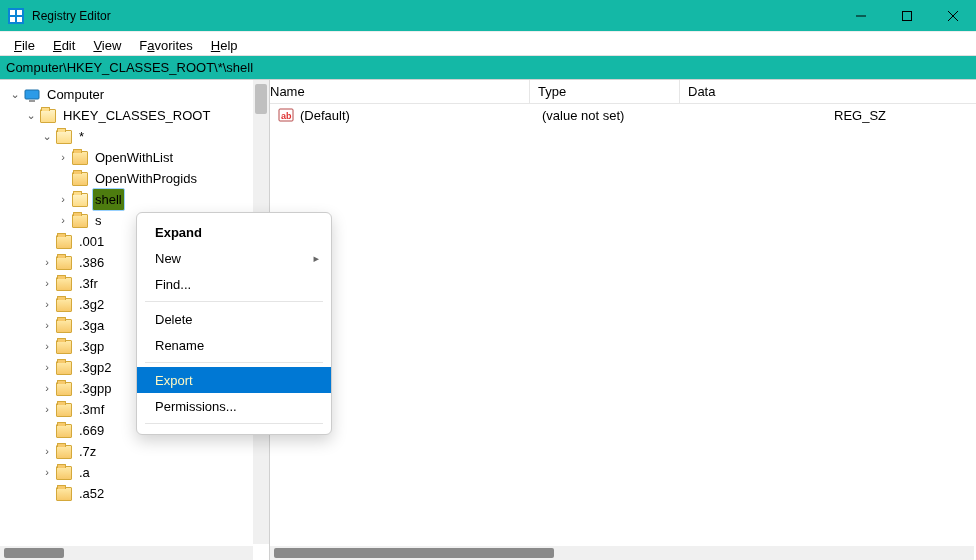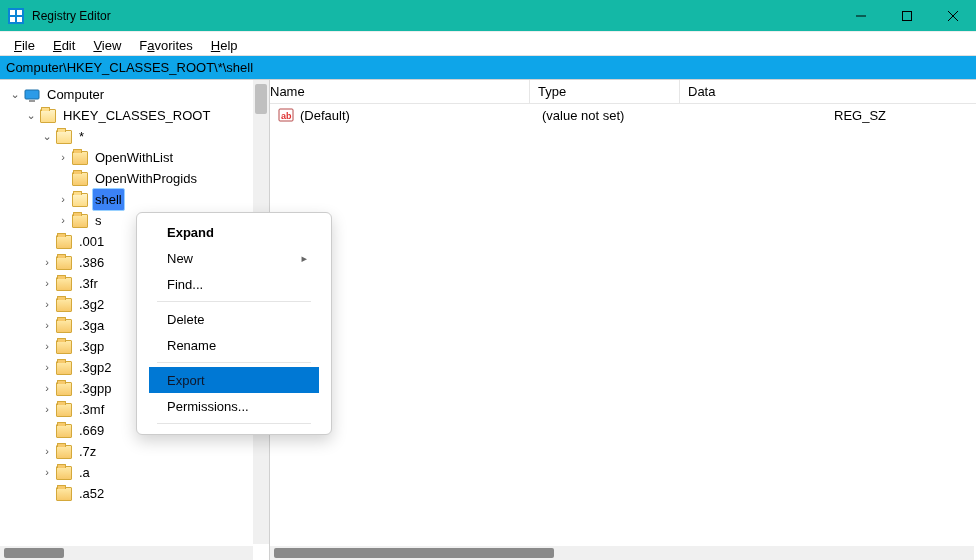--- a/index.html
+++ b/index.html
@@ -55,21 +55,21 @@
     font-size: 13px;
   }
   .menu-item u { text-decoration: underline; }
   .addressbar {
     height: 24px;
     border-bottom: 1px solid #d0d0d0;
     display: flex;
     align-items: center;
     padding: 0 6px;
     font-size: 13px;
-    background: #0ea5e9;
+    background: #14b8a6;
   }
   .content {
     display: flex;
     height: calc(560px - 32px - 24px - 24px);
     position: relative;
   }
   .tree-panel {
     width: 270px;
     border-right: 1px solid #d0d0d0;
     overflow: hidden;
@@ -182,21 +182,21 @@
     border-radius:1px 1px 0 0;
   }
   .pc-icon {
     width: 16px; height: 14px;
     display:inline-block;
     margin:0 4px 0 2px;
     flex-shrink:0;
   }
   .tree-label { padding: 0 3px; }
   .tree-label.selected {
-    background: #3b82f6;
+    background: #4d7c0f;
     border: 1px solid #99d1ff;
     padding: 0 2px;
     border-radius: 2px;
   }
   .list-panel {
     flex: 1;
     position: relative;
     overflow: hidden;
   }
   .list-header {
@@ -223,35 +223,35 @@
   }
   .context-menu {
     position: absolute;
     left: 136px;
     top: 212px;
     width: 196px;
     background: #fff;
     border: 1px solid #ccc;
     border-radius: 6px;
     box-shadow: 0 6px 16px rgba(0,0,0,0.18);
-    padding: 6px 12px;
+    padding: 6px 0;
     font-size: 13px;
     z-index: 10;
   }
   .ctx-item {
     height: 26px;
     display: flex;
     align-items: center;
     padding: 0 18px;
     position: relative;
   }
   .ctx-item.bold { font-weight: 600; }
   .ctx-item.highlight {
     background: #0078d4;
-    color: #0f172a;
+    color: #fef9c3;
   }
   .ctx-sep {
     height: 1px;
     background: #e4e4e4;
     margin: 4px 8px;
   }
   .ctx-sub-arrow {
     position: absolute;
     right: 12px;
     font-size: 11px;

